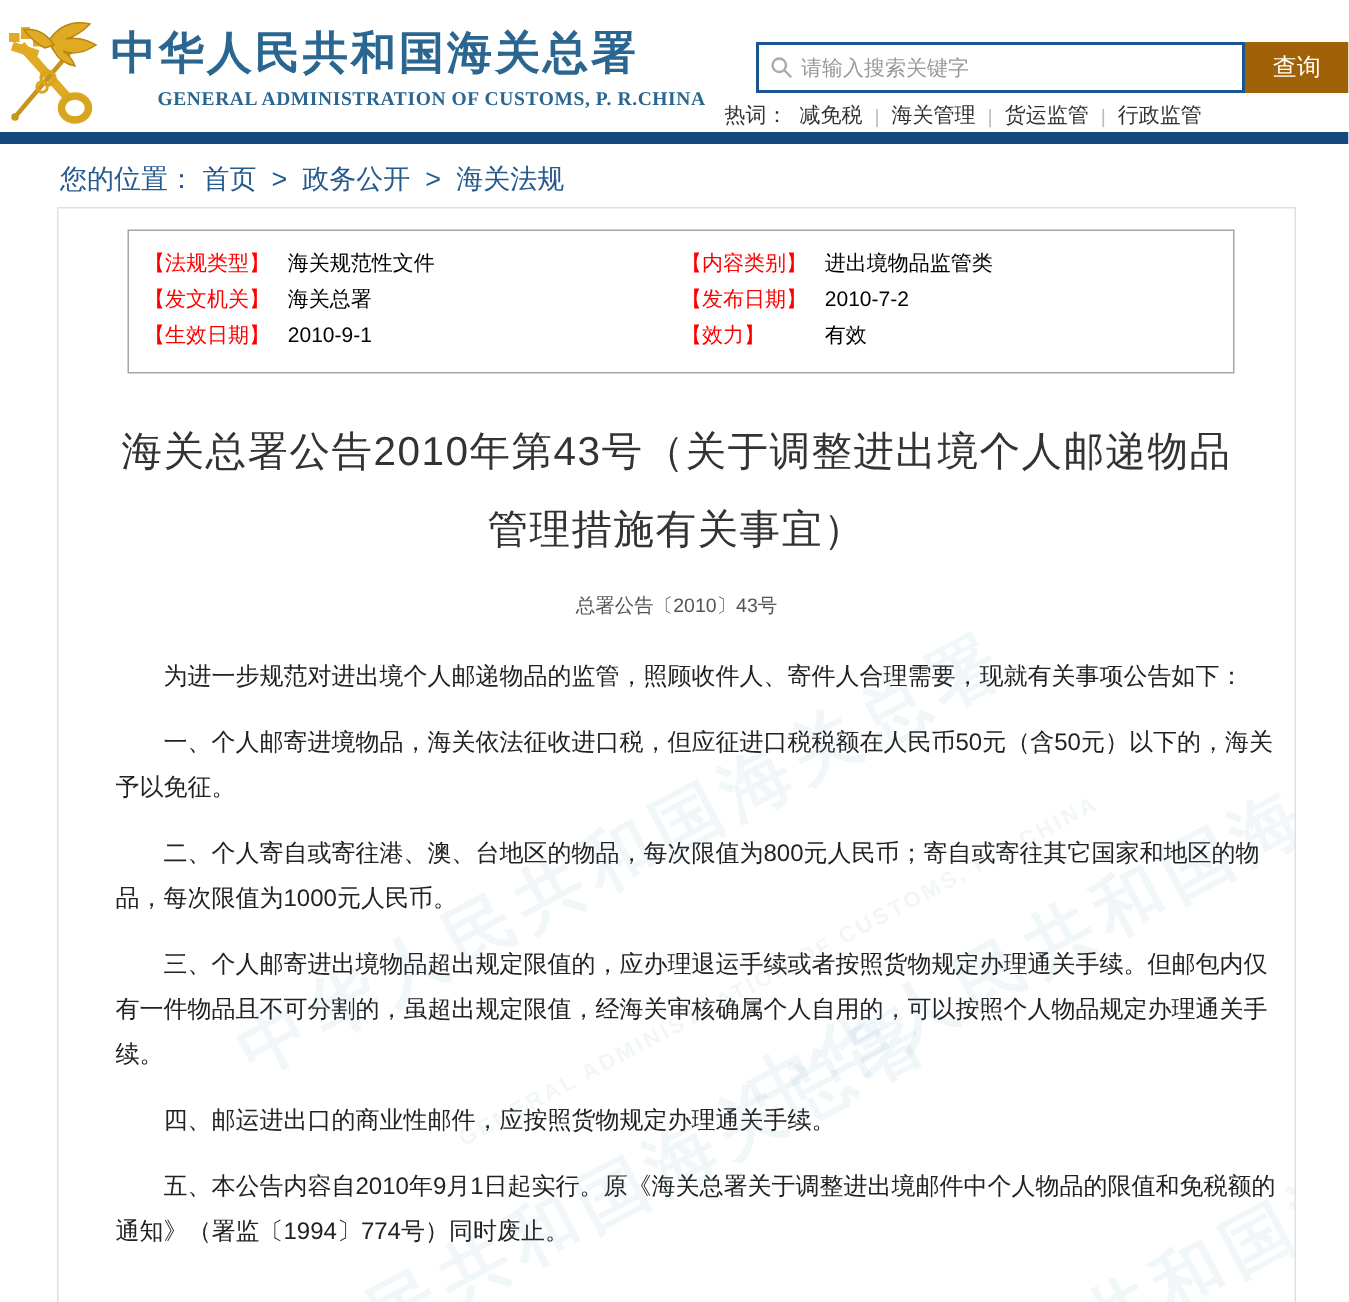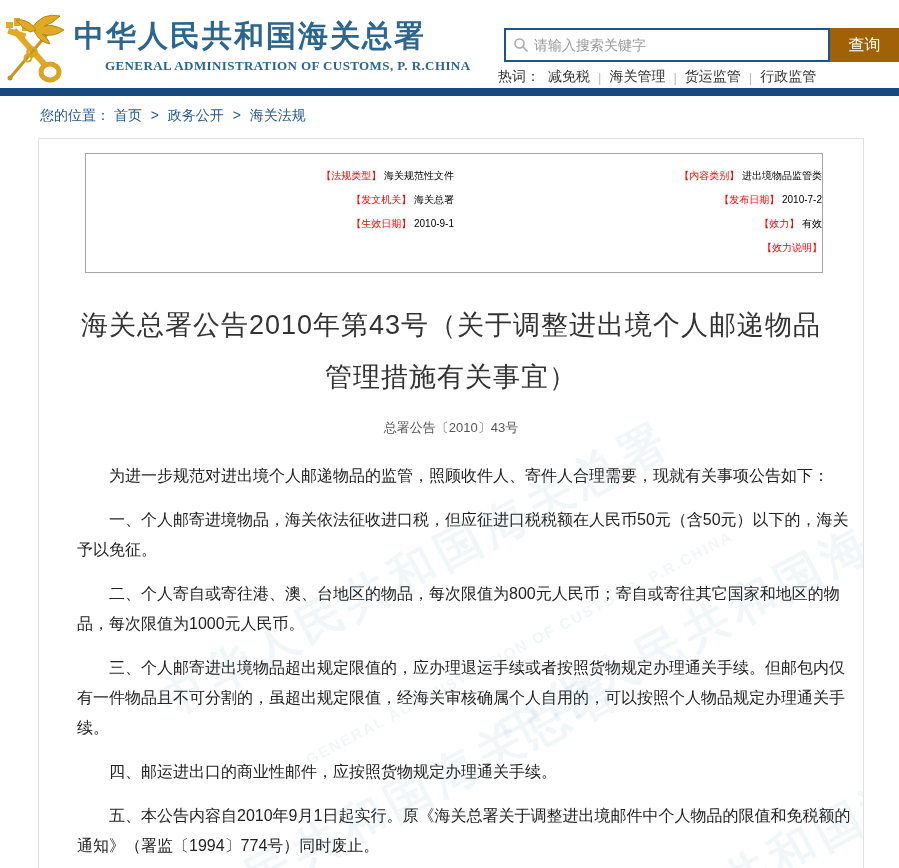--- a/index.html
+++ b/index.html
@@ -35,32 +35,32 @@
     padding-left:28px; font-size:14px; color:#333;
     font-family:inherit;
   }
   .search-input::placeholder { color:#999; }
   .mag-icon { position:absolute; left:7px; top:7px; width:16px; height:16px; }
   .search-btn {
     width:69px; height:34px; background:#a16207; color:#fff;
     border:none; font-size:16px; cursor:pointer; font-family:inherit;
   }
   .hotwords {
-    position:absolute; left:498px; top:68px; font-size:14px; color:#333;
+    position:absolute; left:483px; top:68px; font-size:14px; color:#333;
     display:flex; align-items:center; gap:8px; white-space:nowrap;
   }
   .hotwords a { color:#333; text-decoration:none; cursor:pointer; }
   .hw-sep { color:#bbb; font-size:13px; }
 
   
   .navy-bar { width:899px; height:8px; background:#164a7e; }
 
   
   .breadcrumb {
-    padding:11px 0 0 40px; font-size:14px; color:#265a8e; height:30px;
+    padding:11px 0 0 40px; font-size:18px; color:#265a8e; height:30px;
   }
   .breadcrumb a { color:#265a8e; text-decoration:none; cursor:pointer; }
   .bc-sep { margin:0 5px; color:#265a8e; }
 
   
   .doc-box {
     position:absolute; left:38px; top:138px; width:826px; height:780px;
     border:1px solid #e0e0e0; background:#fff; overflow:hidden;
   }
 
@@ -75,21 +75,21 @@
   .wm1 { left:90px;  top:400px; }
   .wm2 { left:430px; top:430px; }
   .wm3 { left:40px;  top:650px; }
   .wm4 { left:470px; top:680px; }
   .wm5 { left:240px; top:500px; }
   .wm6 { left:620px; top:740px; }
 
   
   .meta-box {
     margin:14px auto 4px 46px; width:738px; border:1px solid #a6a6a6;
-    padding:10px 0 12px 10px; font-size:10px; position:relative; background:transparent;text-align:right;
+    padding:10px 0 12px 10px; font-size:14px; position:relative; background:transparent;
   }
   .meta-grid { display:grid; grid-template-columns:358px 1fr; row-gap:1px; }
   .meta-cell { line-height:23px; white-space:nowrap; }
   .meta-label { color:#ff0000; display:inline-block; min-width:92px; }
   .meta-value { color:#000; }
 
   
   .doc-title {
     margin:26px auto 0; width:760px; text-align:center;
     font-size:27px; color:#333; line-height:52px; font-weight:400;
@@ -200,24 +200,20 @@
       </div>
       <div class="meta-cell">
         <span class="meta-label">【生效日期】</span>
         <span class="meta-value">2010-9-1</span>
       </div>
       <div class="meta-cell">
         <span class="meta-label">【效力】</span>
         <span class="meta-value">有效</span>
       </div>
       <div class="meta-cell"></div>
-      <div class="meta-cell">
-        <span class="meta-label">【效力说明】</span>
-        <span class="meta-value"></span>
-      </div>
       <div class="meta-cell"></div>
     </div>
   </div>
 
   <div class="doc-title">海关总署公告2010年第43号（关于调整进出境个人邮递物品管理措施有关事宜）</div>
   <div class="doc-number">总署公告〔2010〕43号</div>
 
   <div class="doc-body">
     <p>为进一步规范对进出境个人邮递物品的监管，照顾收件人、寄件人合理需要，现就有关事项公告如下：</p>
     <p>一、个人邮寄进境物品，海关依法征收进口税，但应征进口税税额在人民币50元（含50元）以下的，海关予以免征。</p>

